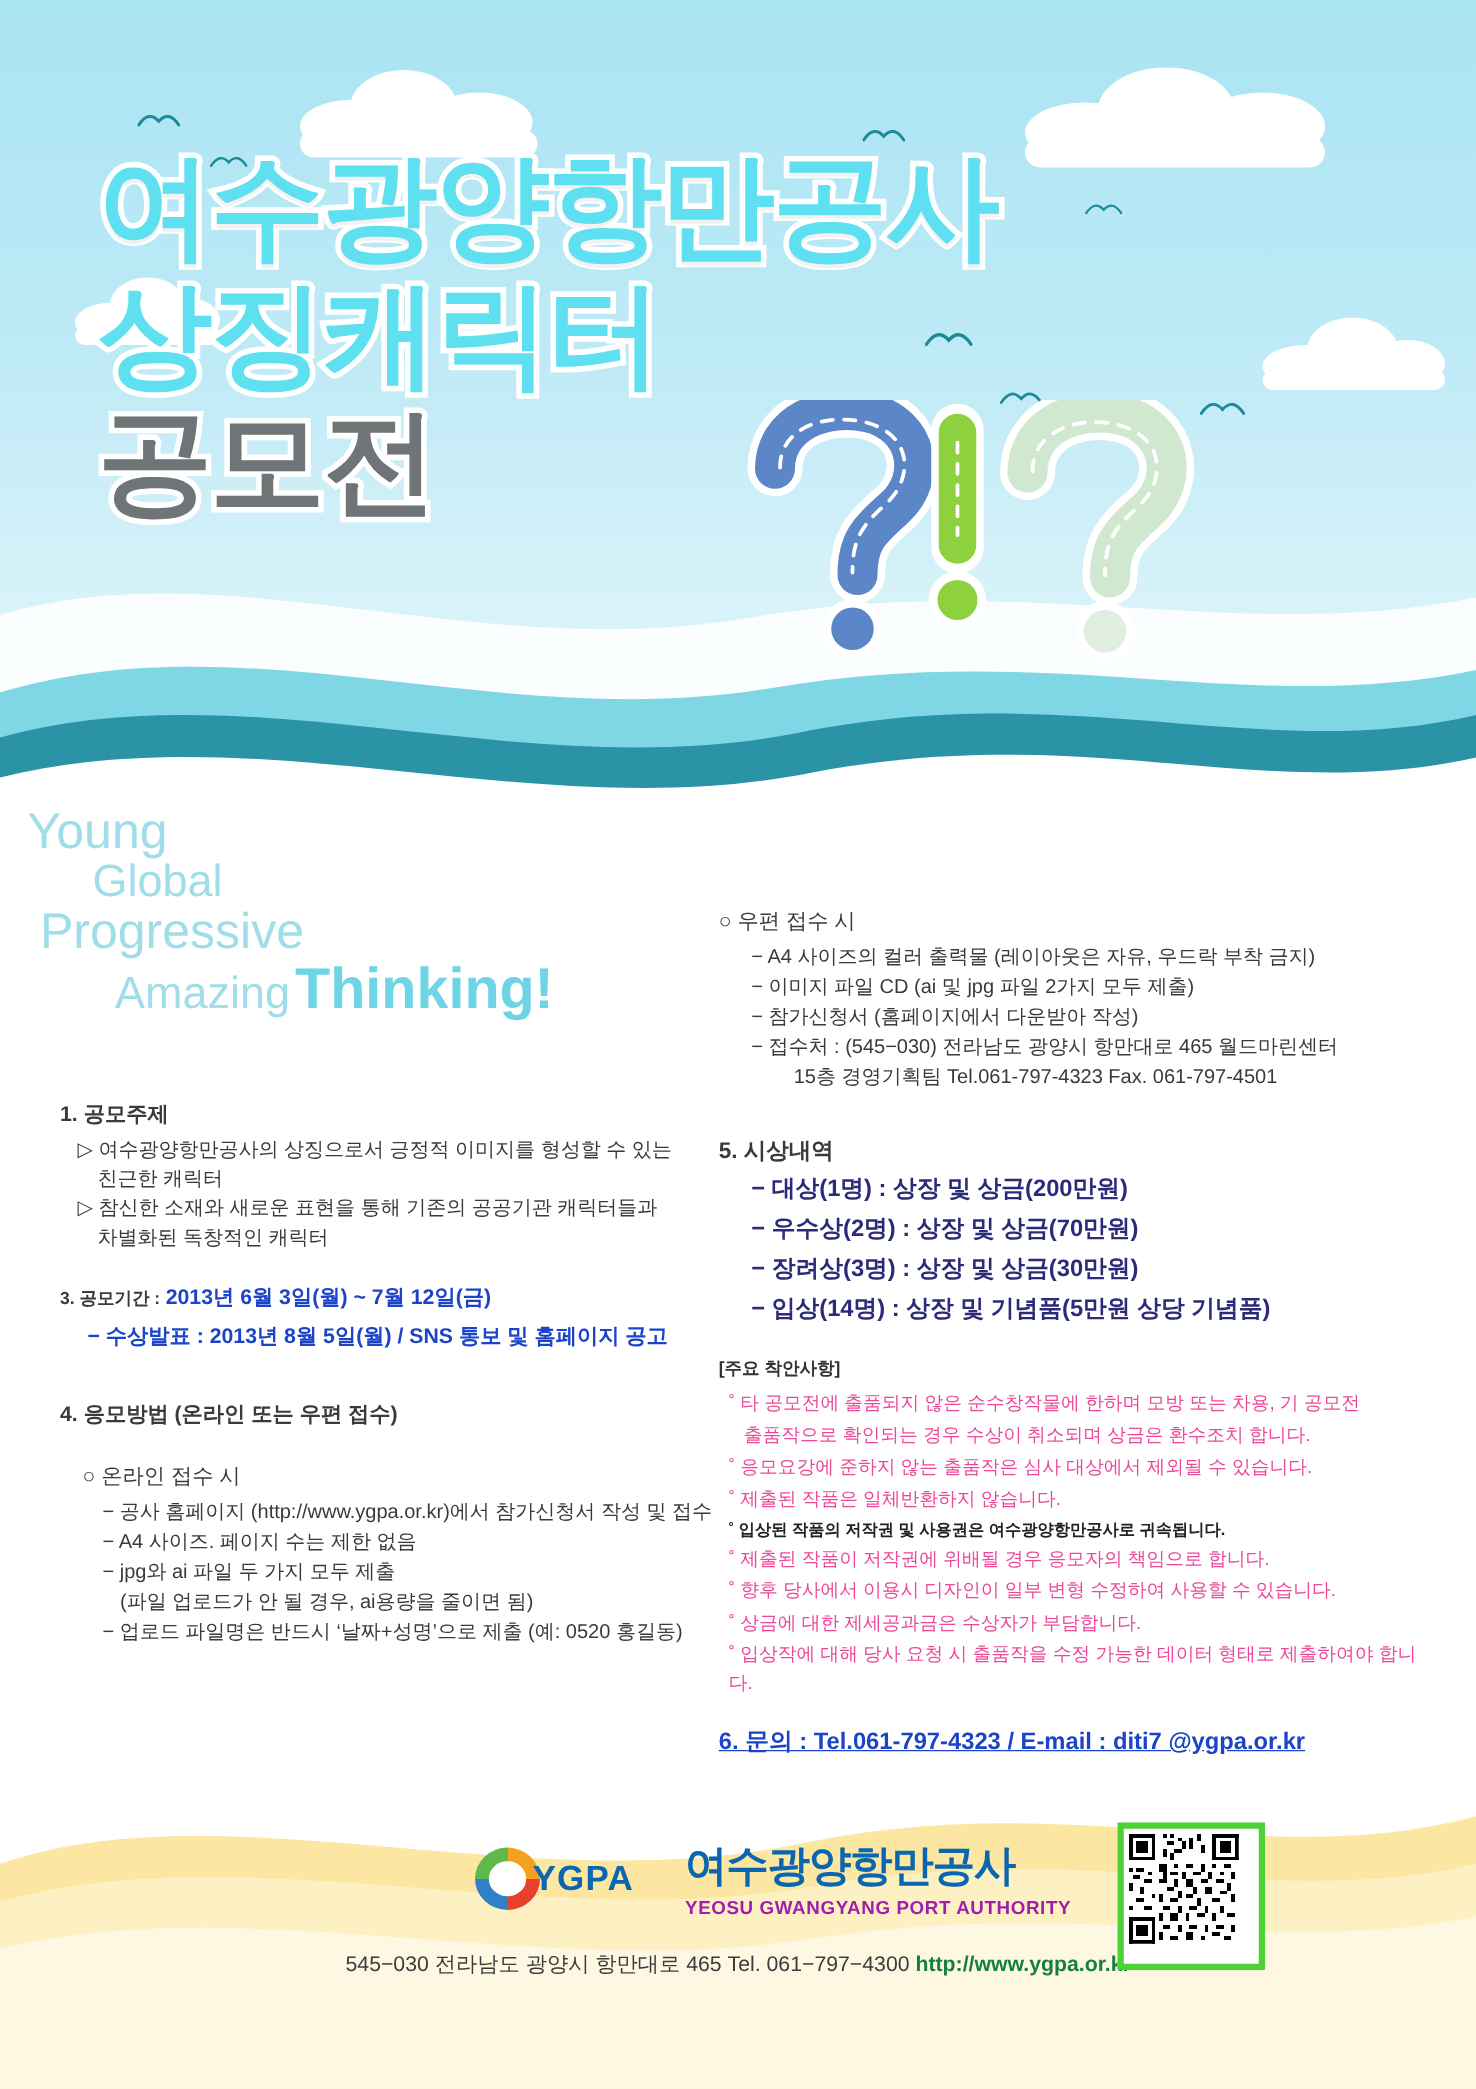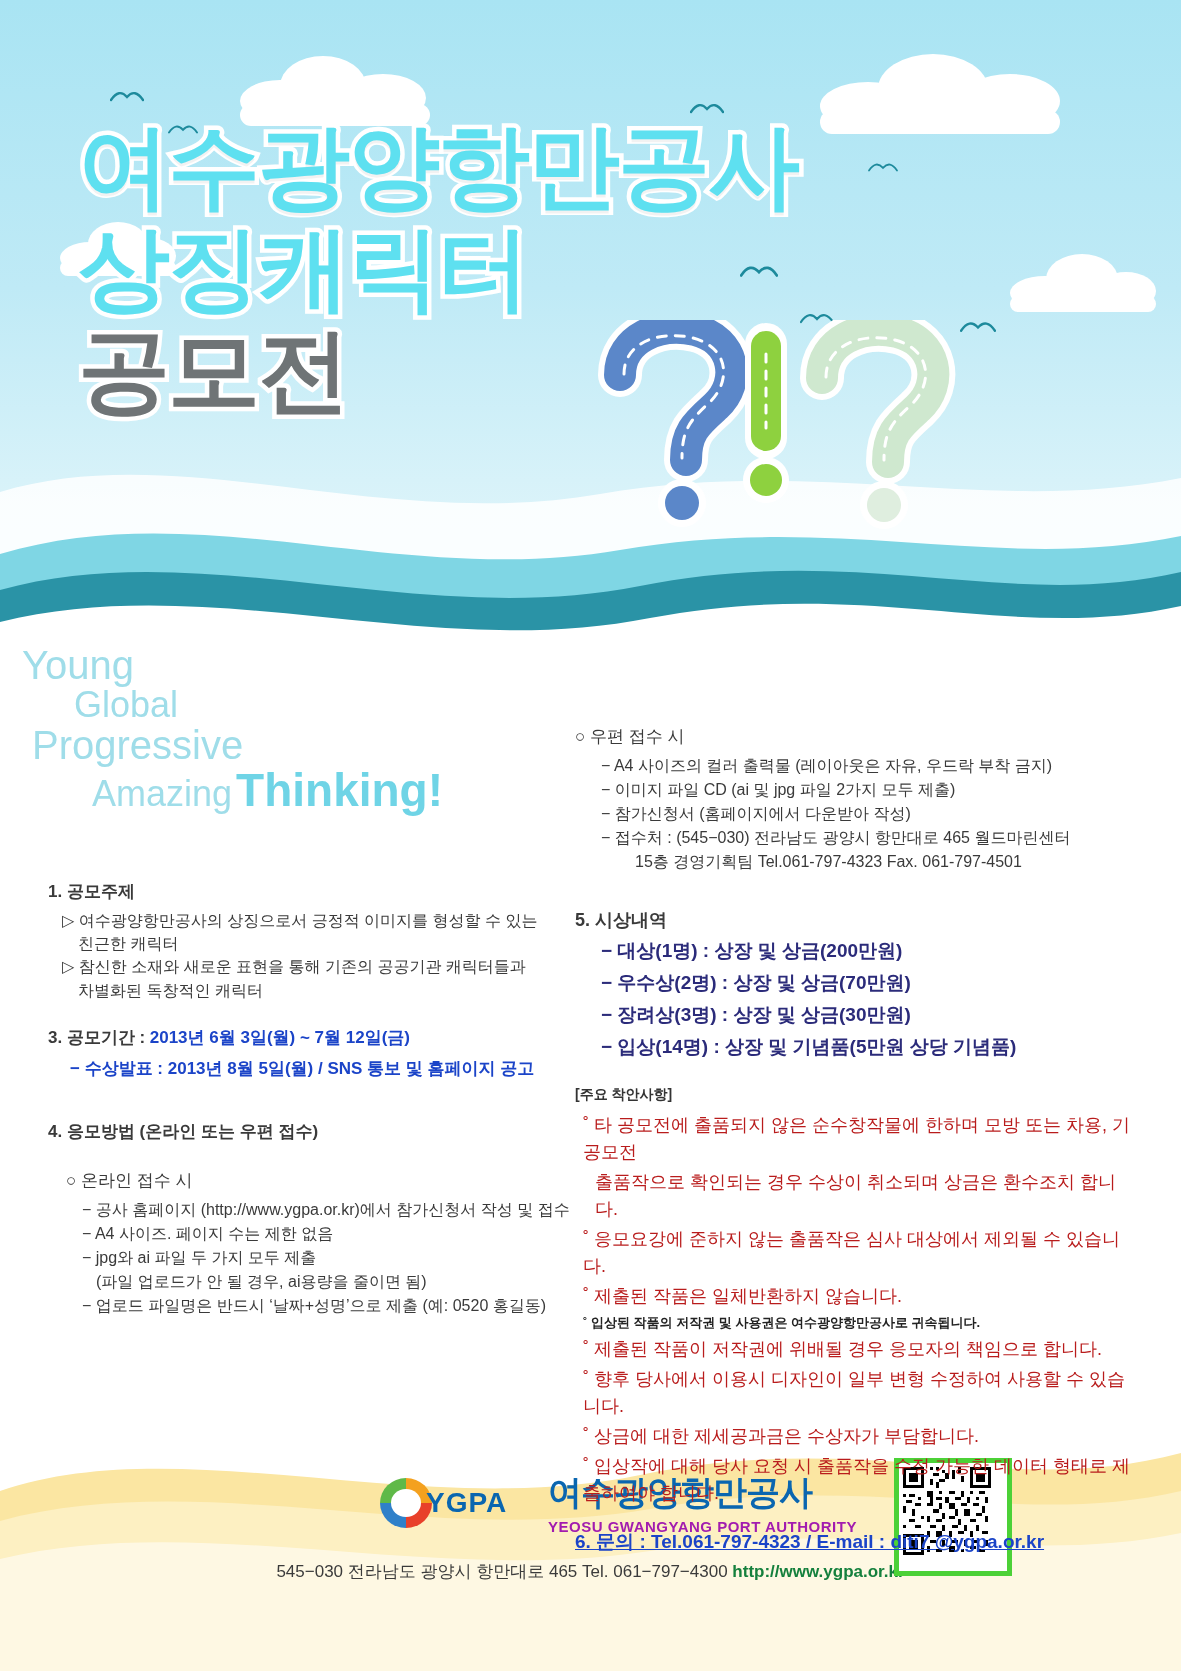--- a/index.html
+++ b/index.html
@@ -60,26 +60,26 @@
 
   
   .col-left{position:absolute;left:48px;top:880px;width:540px;z-index:6;color:#333;}
   .col-right{position:absolute;left:575px;top:725px;width:560px;z-index:6;color:#333;}
 
   .sec{margin-bottom:14px;}
   .sec-h{font-size:17px;font-weight:bold;color:#3a3a3a;margin-bottom:6px;}
   .li{font-size:16px;color:#3a3a3a;line-height:1.45;margin-left:14px;}
   .li .ind{display:block;margin-left:16px;}
   .li2{font-size:16px;color:#3a3a3a;line-height:1.5;margin-left:26px;}
-  .period-h{font-size:17px;font-weight:bold;color:#3a3a3a;margin-top:20px;}
+  .period-h{font-size:14px;font-weight:bold;color:#3a3a3a;margin-top:20px;}
   .period-v{font-size:17px;font-weight:bold;color:#1b44c8;}
 
   .award-item{font-size:19px;font-weight:bold;color:#2b2b7a;margin:6px 0 0 26px;}
   .note-title{font-size:14px;font-weight:bold;color:#333;margin:14px 0 8px 0;}
-  .note{font-size:18px;color:#b91c1c;line-height:1.5;margin-left:8px;margin-bottom:3px;}
+  .note{font-size:15px;color:#ec4899;line-height:1.5;margin-left:8px;margin-bottom:3px;}
   .note.b{font-weight:bold;color:#222;font-size:13px;}
   .contact{font-size:19px;font-weight:bold;color:#1b44c8;margin-top:22px;}
   .contact u{text-decoration:underline;}
 
   
   .sand{
     position:absolute;left:0;bottom:0;width:1181px;height:300px;z-index:2;
   }
   .footer{position:absolute;left:0;bottom:0;width:1072px;height:300px;z-index:4;}
   .logo-row{position:absolute;left:380px;bottom:136px;display:flex;align-items:center;}

